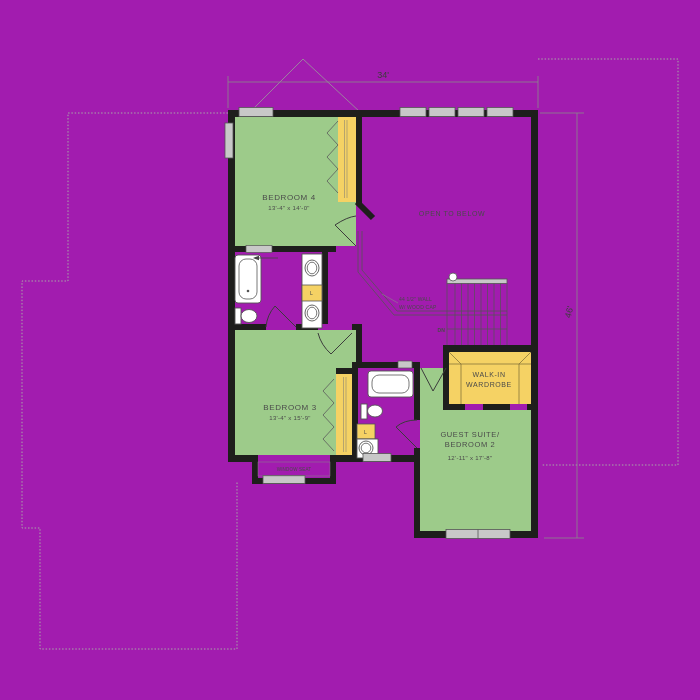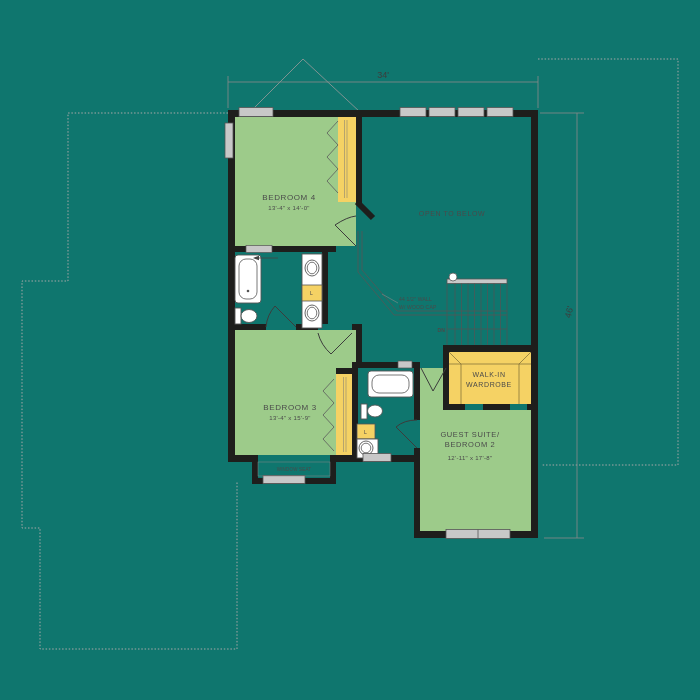--- a/index.html
+++ b/index.html
@@ -1,16 +1,16 @@
 <!DOCTYPE html>
 <html><head>
 <meta charset="utf-8">
 <style>
   html,body{margin:0;padding:0;background:#ffffff;}
-  .canvas{position:relative;width:700px;height:700px;background:#0f766e;overflow:hidden;}
+  .canvas{position:relative;width:700px;height:700px;background:#a21caf;overflow:hidden;}
   svg{position:absolute;left:0;top:0;}
   text{font-family:"Liberation Sans", sans-serif;fill:#4a4a4a;}
   .room-name{font-size:8px;letter-spacing:.6px;text-anchor:middle;}
   .room-size{font-size:6px;letter-spacing:.3px;text-anchor:middle;}
   .small-note{font-size:5px;letter-spacing:.2px;}
   .dim-label{font-size:9px;text-anchor:middle;fill:#3d3d3d;}
   .thin{stroke:#555;stroke-width:.8;fill:none;}
   .fixture{stroke:#555;stroke-width:.9;fill:#fff;}
 </style>
 </head>

